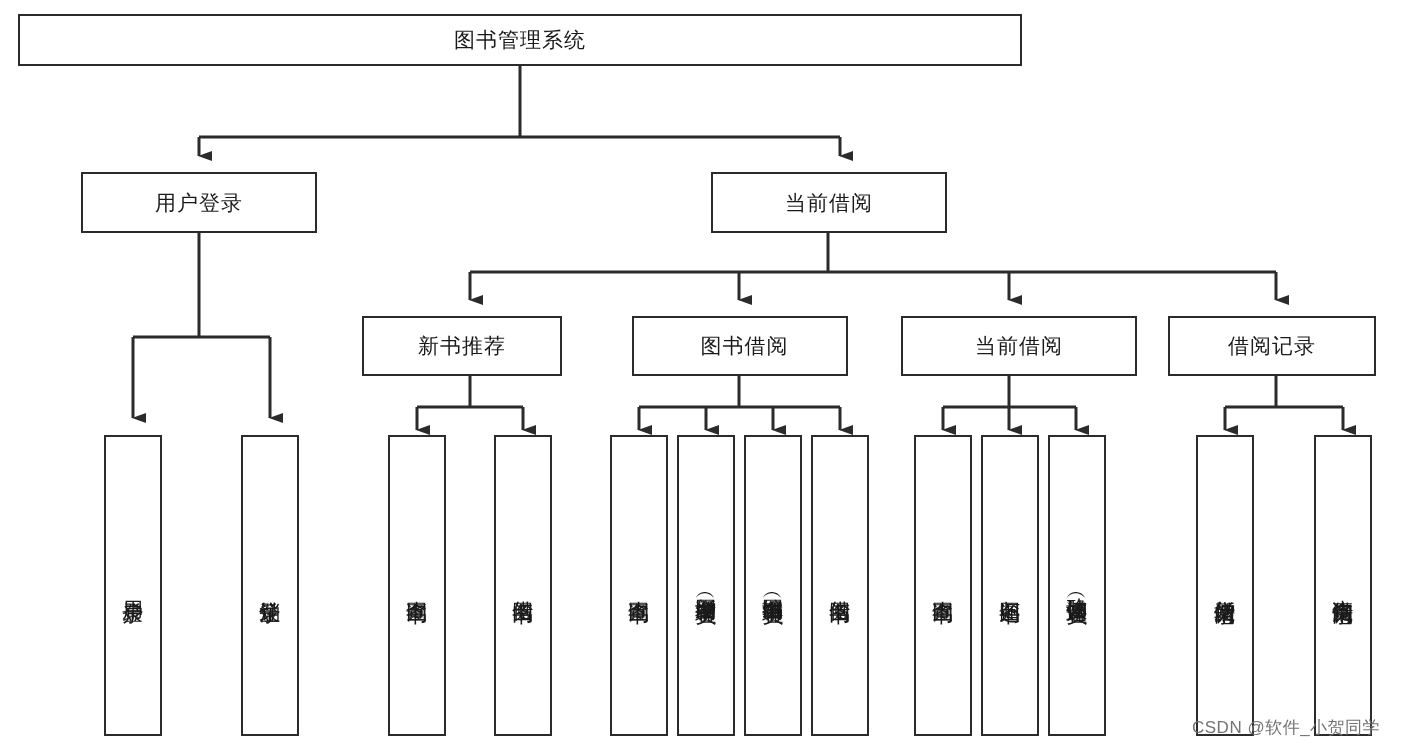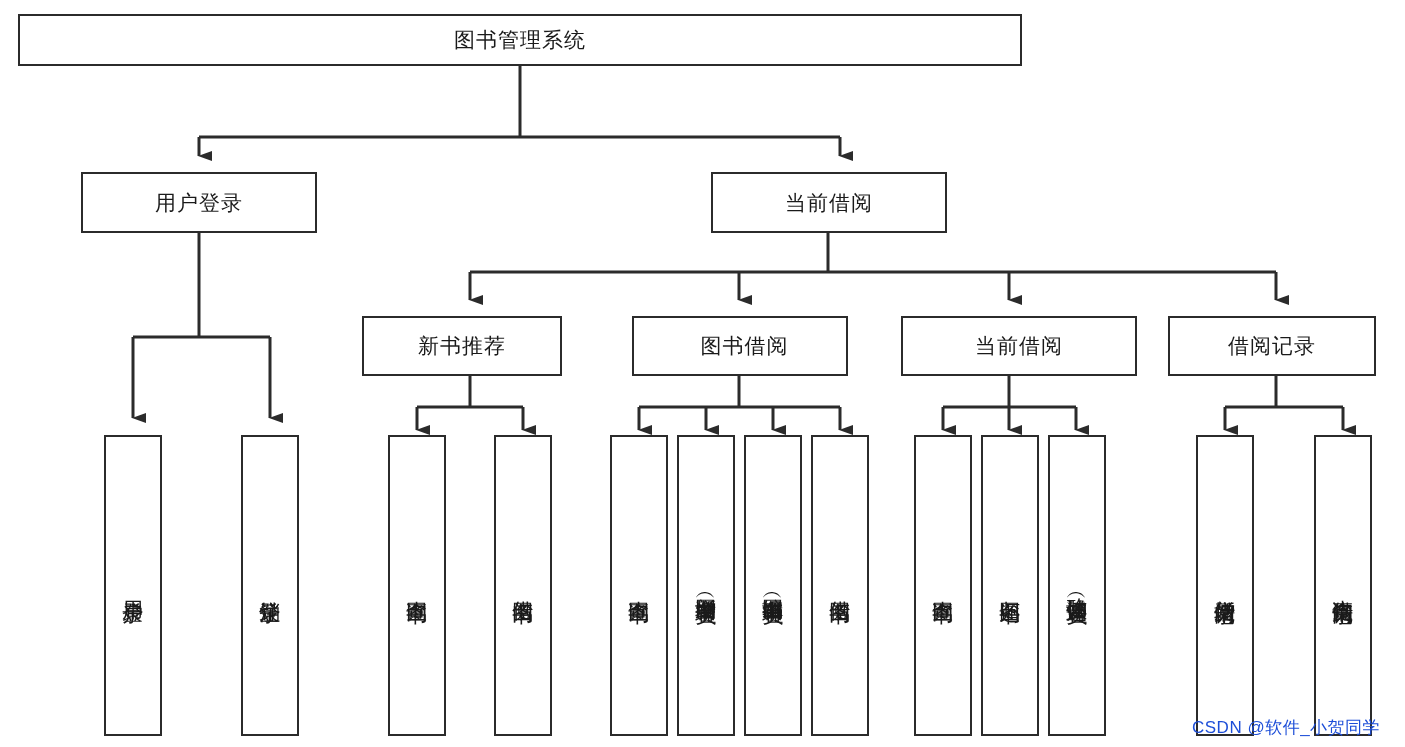--- a/index.html
+++ b/index.html
@@ -49,21 +49,21 @@
   }
   .node.vert > span {
     writing-mode: vertical-rl;
     text-orientation: upright;
   }
   #watermark {
     position: absolute;
     left: 1192px;
     top: 716px;
     font-size: 17px;
-    color: #1d4ed8;
+    color: #737373;
     letter-spacing: 0.5px;
     white-space: nowrap;
     pointer-events: none;
   }
 </style>
 </head>
 <body>
 
 <div id="canvas">
 

